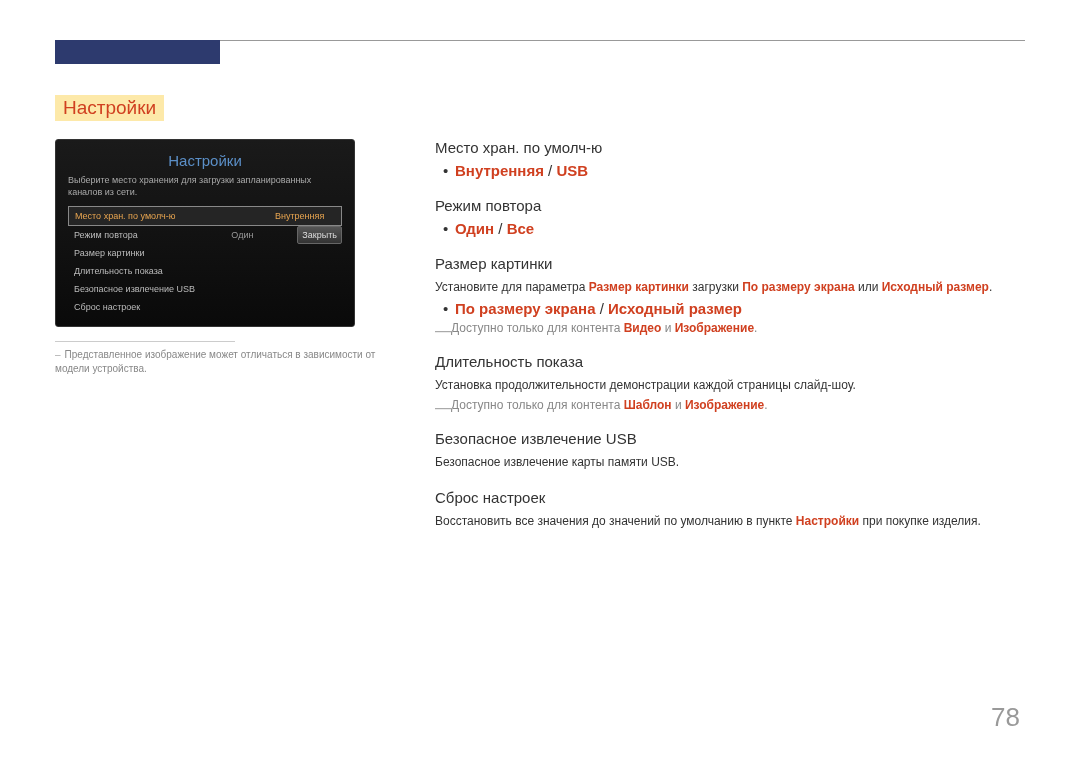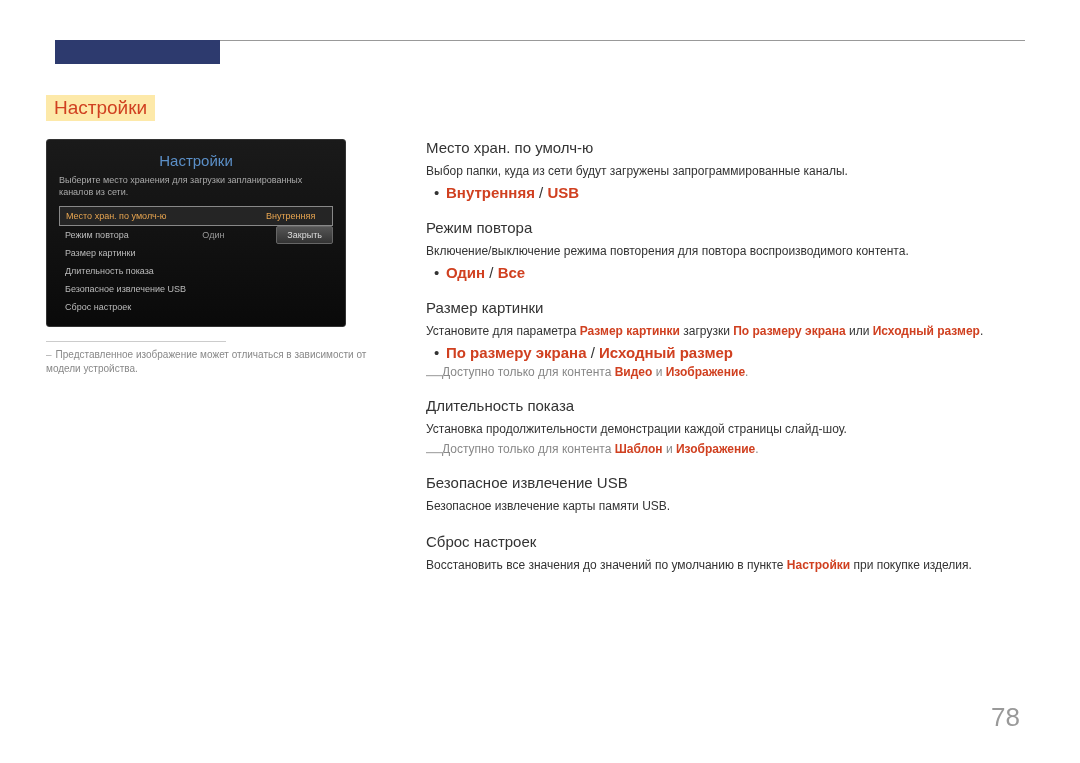--- a/index.html
+++ b/index.html
@@ -26,21 +26,21 @@
       position: absolute;
       top: 40px;
       left: 55px;
       width: 165px;
       height: 24px;
       background: #2d3a6e;
     }
     .content-area {
       position: absolute;
       top: 95px;
-      left: 46px;
+      left: 55px;
       right: 55px;
     }
     .section-title {
       color: #d04020;
       background: #fde9a9;
       display: inline-block;
       padding: 2px 8px;
       font-size: 19px;
       font-weight: 400;
       margin-bottom: 18px;
@@ -98,24 +98,23 @@
     }
     .mock-ui-row .value {
       width: 60px;
       text-align: left;
       color: #999;
     }
     .mock-ui-button {
       background: linear-gradient(to bottom, #555, #333);
       border: 1px solid #666;
       border-radius: 2px;
-      padding: 3px 10px;
+      padding: 3px 4px;
       font-size: 9px;
       color: #ddd;
-      margin-left: 8px;
     }
     .footnote-divider {
       border-top: 1px solid #ccc;
       width: 180px;
       margin: 14px 0 6px;
     }
     .footnote {
       font-size: 10px;
       color: #888;
       line-height: 1.4;
@@ -225,29 +224,27 @@
       <div class="footnote-divider"></div>
       <div class="footnote">
         <span class="footnote-dash">–</span><span>Представленное изображение может отличаться в зависимости от модели устройства.</span>
       </div>
     </div>
 
     <div class="right-col">
 
       <div class="right-section">
         <div class="right-heading">Место хран. по умолч-ю</div>
-        <div class="right-body">Выбор папки, куда из сети будут загружены запрограммированные каналы.</div>
         <div class="bullet-line">
           <span class="highlight">Внутренняя</span> <span class="sep">/</span> <span class="highlight">USB</span>
         </div>
       </div>
 
       <div class="right-section">
         <div class="right-heading">Режим повтора</div>
-        <div class="right-body">Включение/выключение режима повторения для повтора воспроизводимого контента.</div>
         <div class="bullet-line">
           <span class="highlight">Один</span> <span class="sep">/</span> <span class="highlight">Все</span>
         </div>
       </div>
 
       <div class="right-section">
         <div class="right-heading">Размер картинки</div>
         <div class="right-body">
           <span>Установите для параметра </span><span class="highlight">Размер картинки</span><span> загрузки </span><span class="highlight">По размеру экрана</span><span> или </span><span class="highlight">Исходный размер</span><span>.</span>
         </div>

